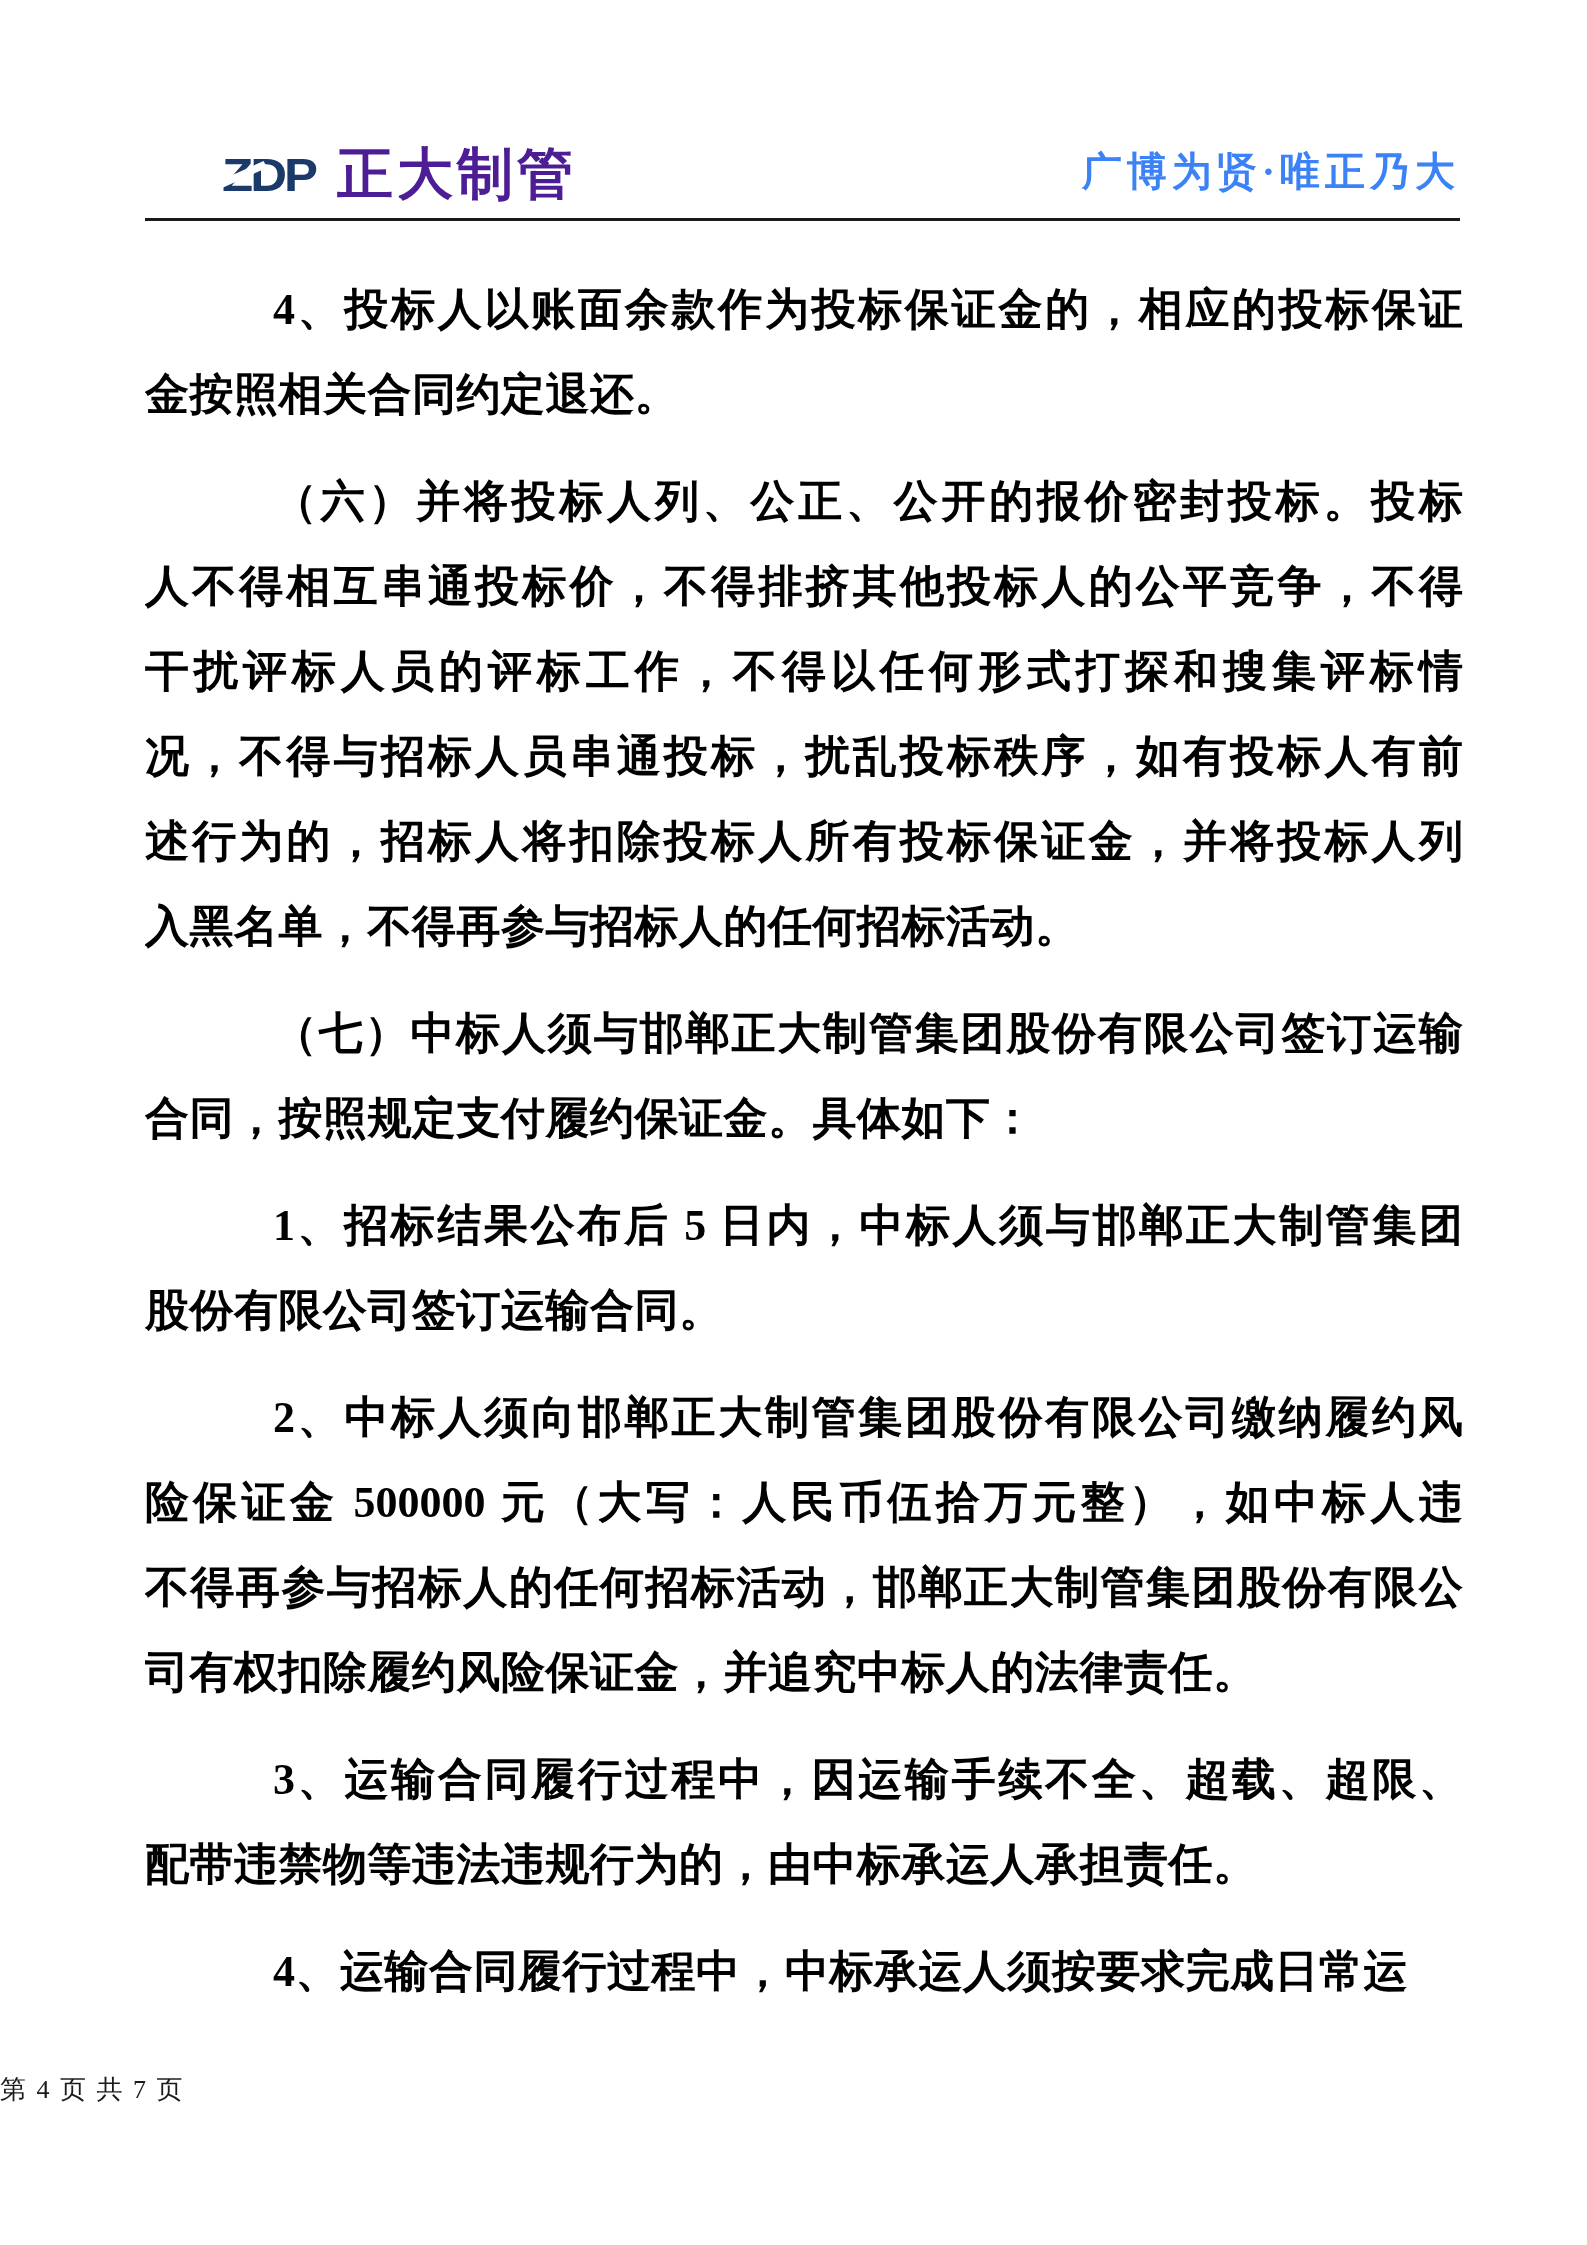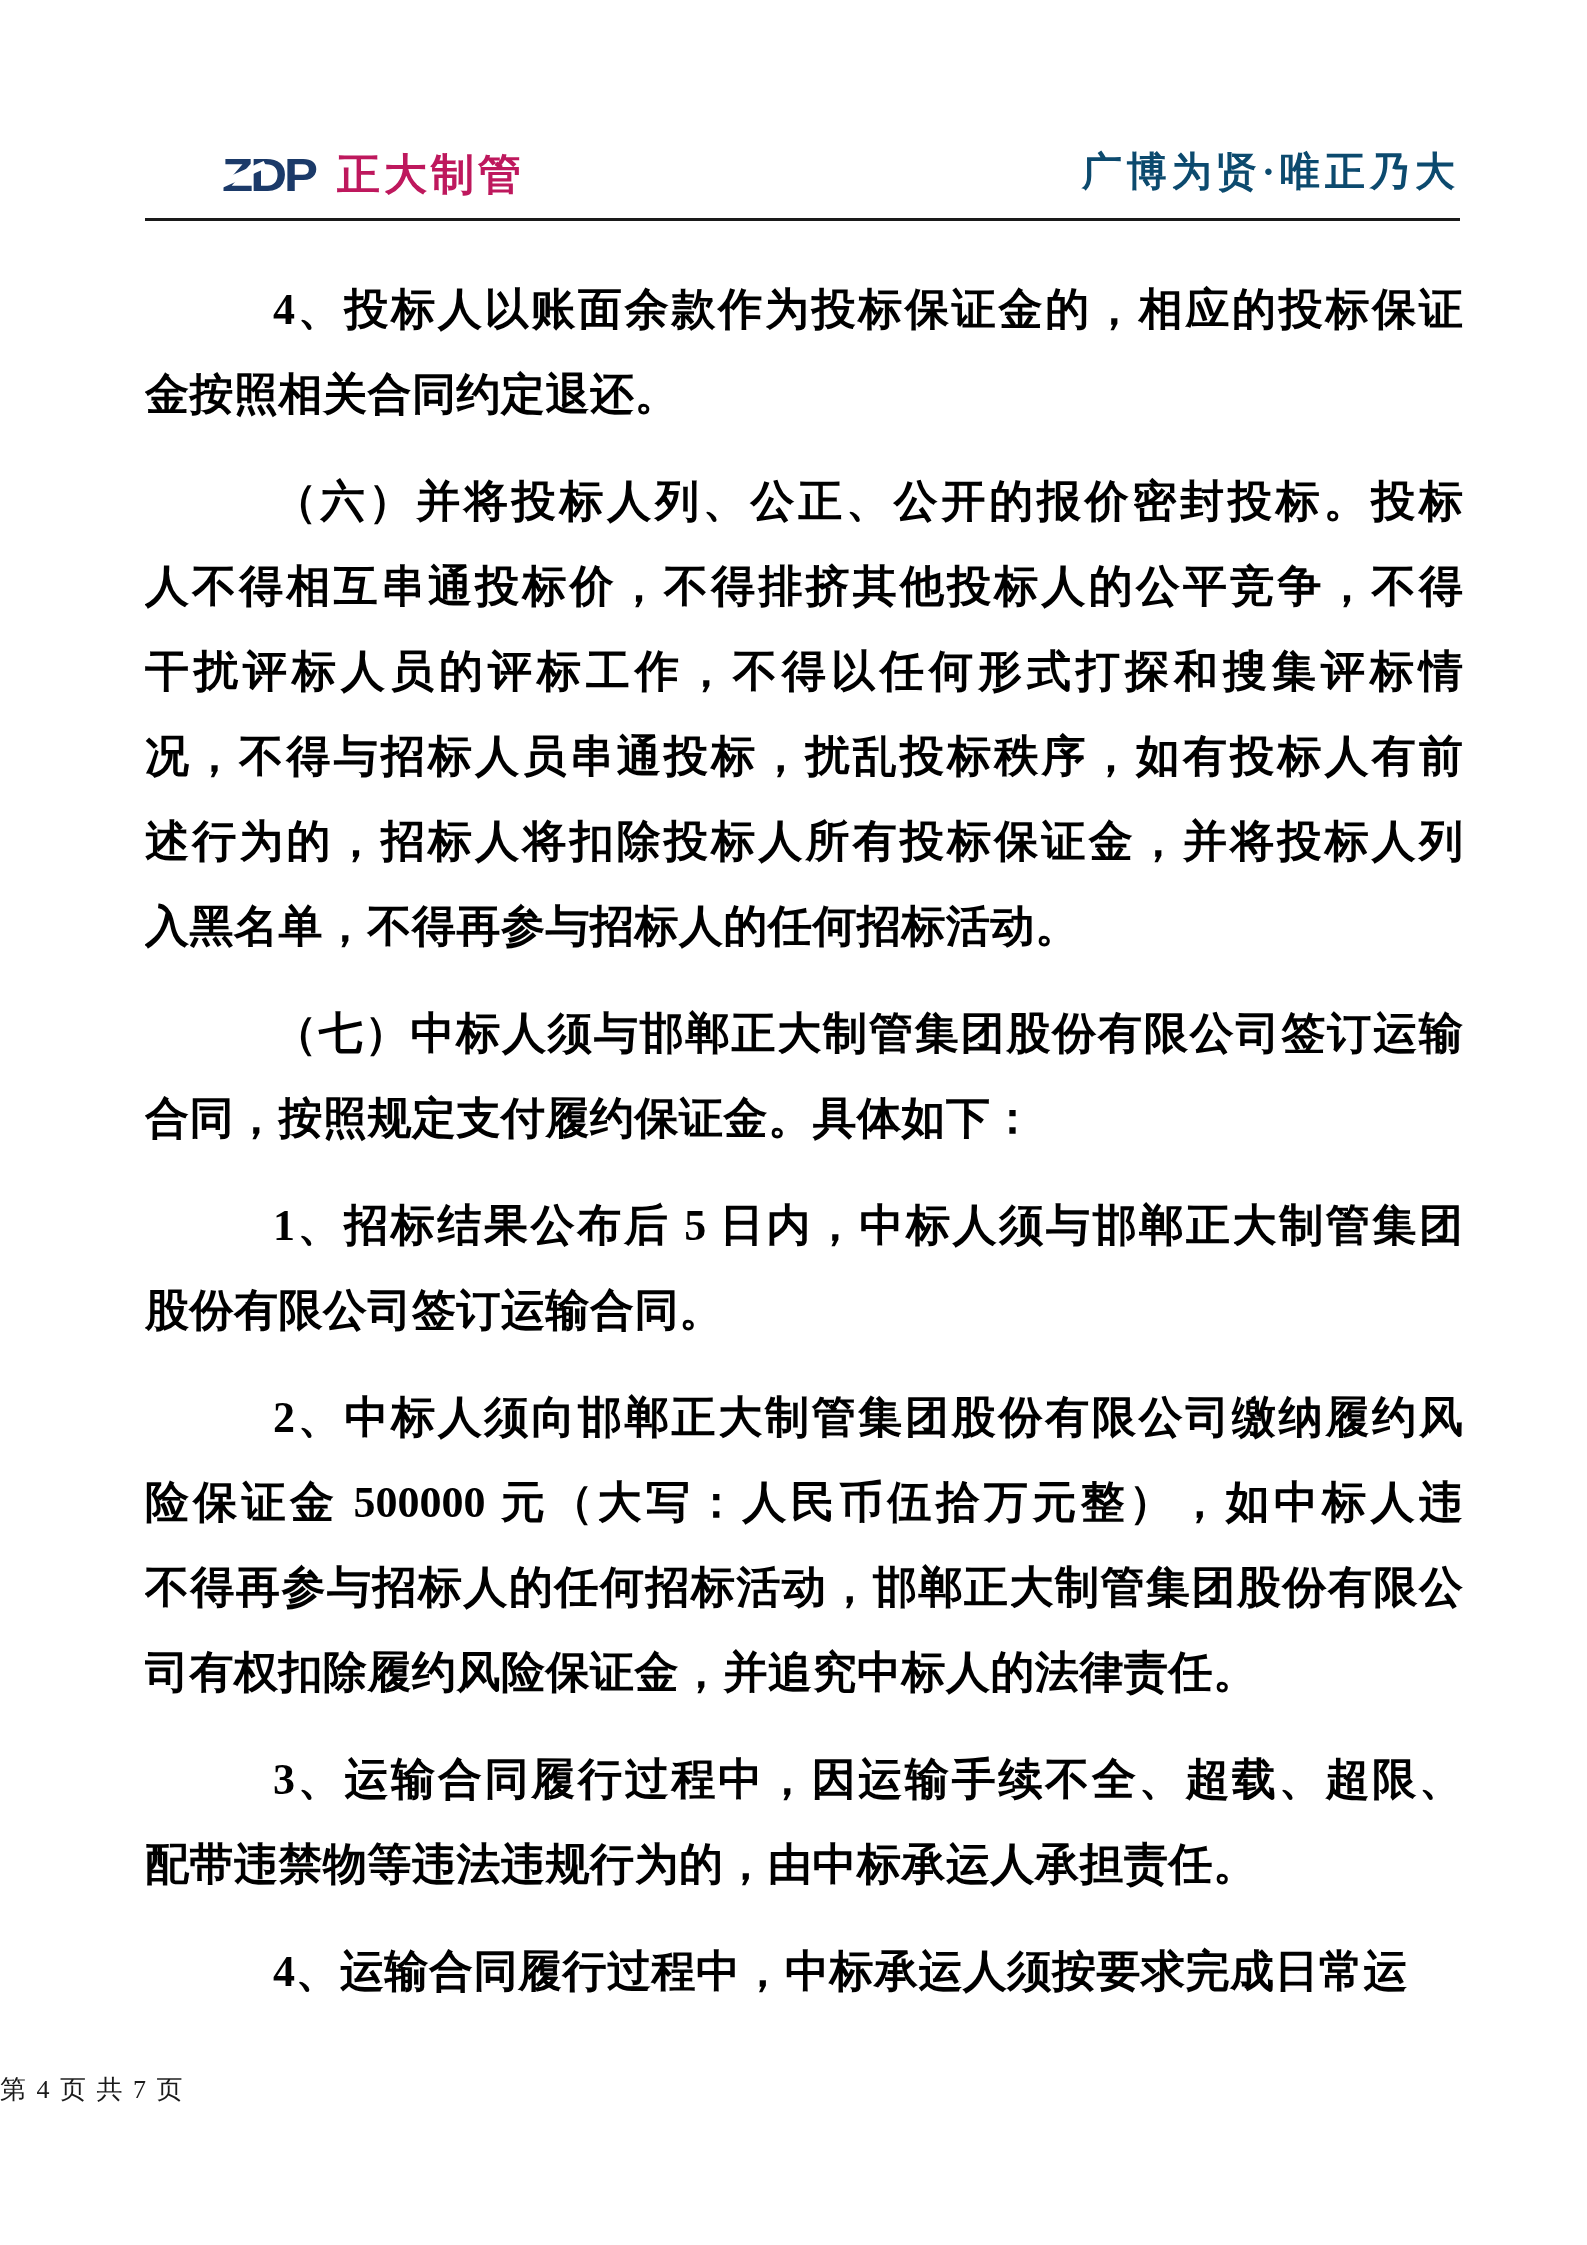--- a/index.html
+++ b/index.html
@@ -50,33 +50,33 @@
     left: -6px;
     top: 17px;
     width: 52px;
     height: 8px;
     background: #ffffff;
     transform: rotate(-26deg);
   }
   .logo-name {
     font-family: "Liberation Sans", "DejaVu Sans", sans-serif;
     font-weight: 700;
-    font-size: 43px;
+    font-size: 56px;
     line-height: 44px;
     letter-spacing: 4px;
-    color: #be185d;
+    color: #4c1d95;
     margin-left: 22px;
   }
   .slogan {
     font-family: "Liberation Serif", "DejaVu Serif", serif;
     font-weight: 700;
     font-size: 40px;
     line-height: 44px;
     letter-spacing: 5px;
-    color: #0c4a6e;
+    color: #3b82f6;
     padding-bottom: 2px;
   }
   .header-rule {
     margin-top: 22px;
     height: 3px;
     background: #1a1a1a;
   }
 
   
   .doc-body {

